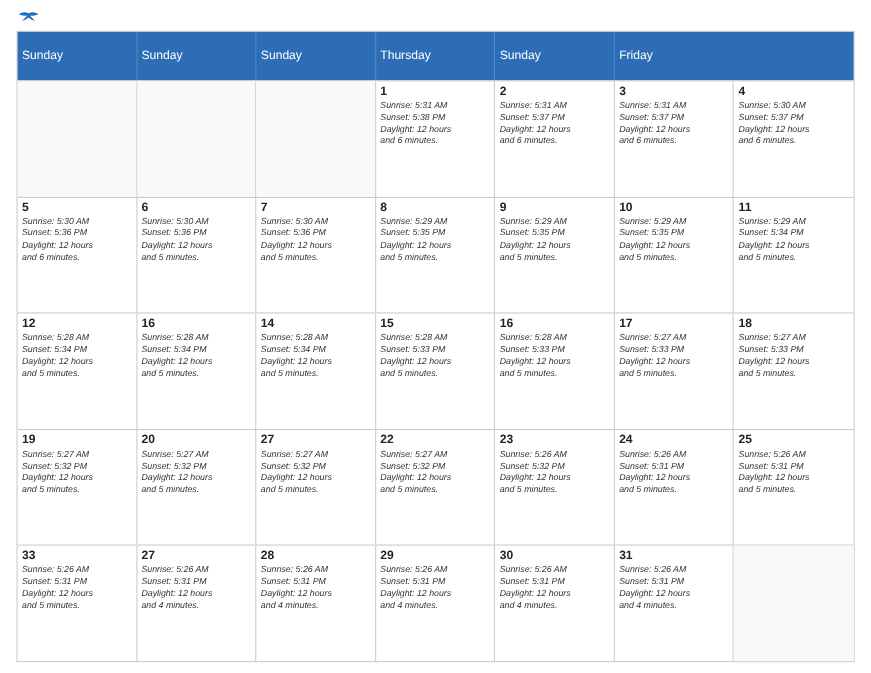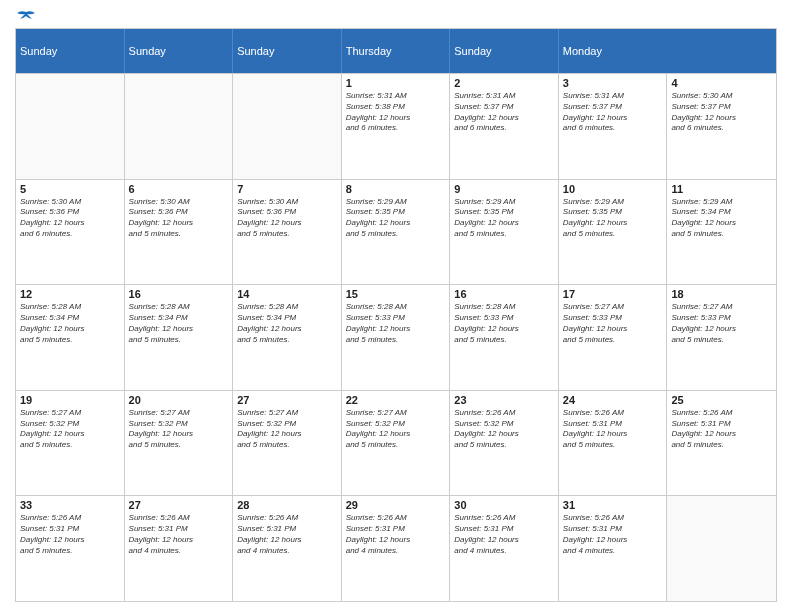--- a/index.html
+++ b/index.html
@@ -120,21 +120,21 @@
     </div>
   </div>
 
   <div class="calendar">
     <div class="cal-header-row">
     <div class="cal-header-cell">Sunday</div>
         <div class="cal-header-cell">Sunday</div>
         <div class="cal-header-cell">Sunday</div>
         <div class="cal-header-cell">Thursday</div>
         <div class="cal-header-cell">Sunday</div>
-        <div class="cal-header-cell">Monday</div>
+        <div class="cal-header-cell">Friday</div>
       </div>
     <div class="cal-body">
     <div class="cal-row">
           <div class="cal-cell empty"></div>
           <div class="cal-cell empty"></div>
           <div class="cal-cell empty"></div>
           <div class="cal-cell">
             <div class="cell-day">1</div>
             <div class="cell-info" style="white-space: pre-line;">Sunrise: 5:31 AM
 Sunset: 5:38 PM

